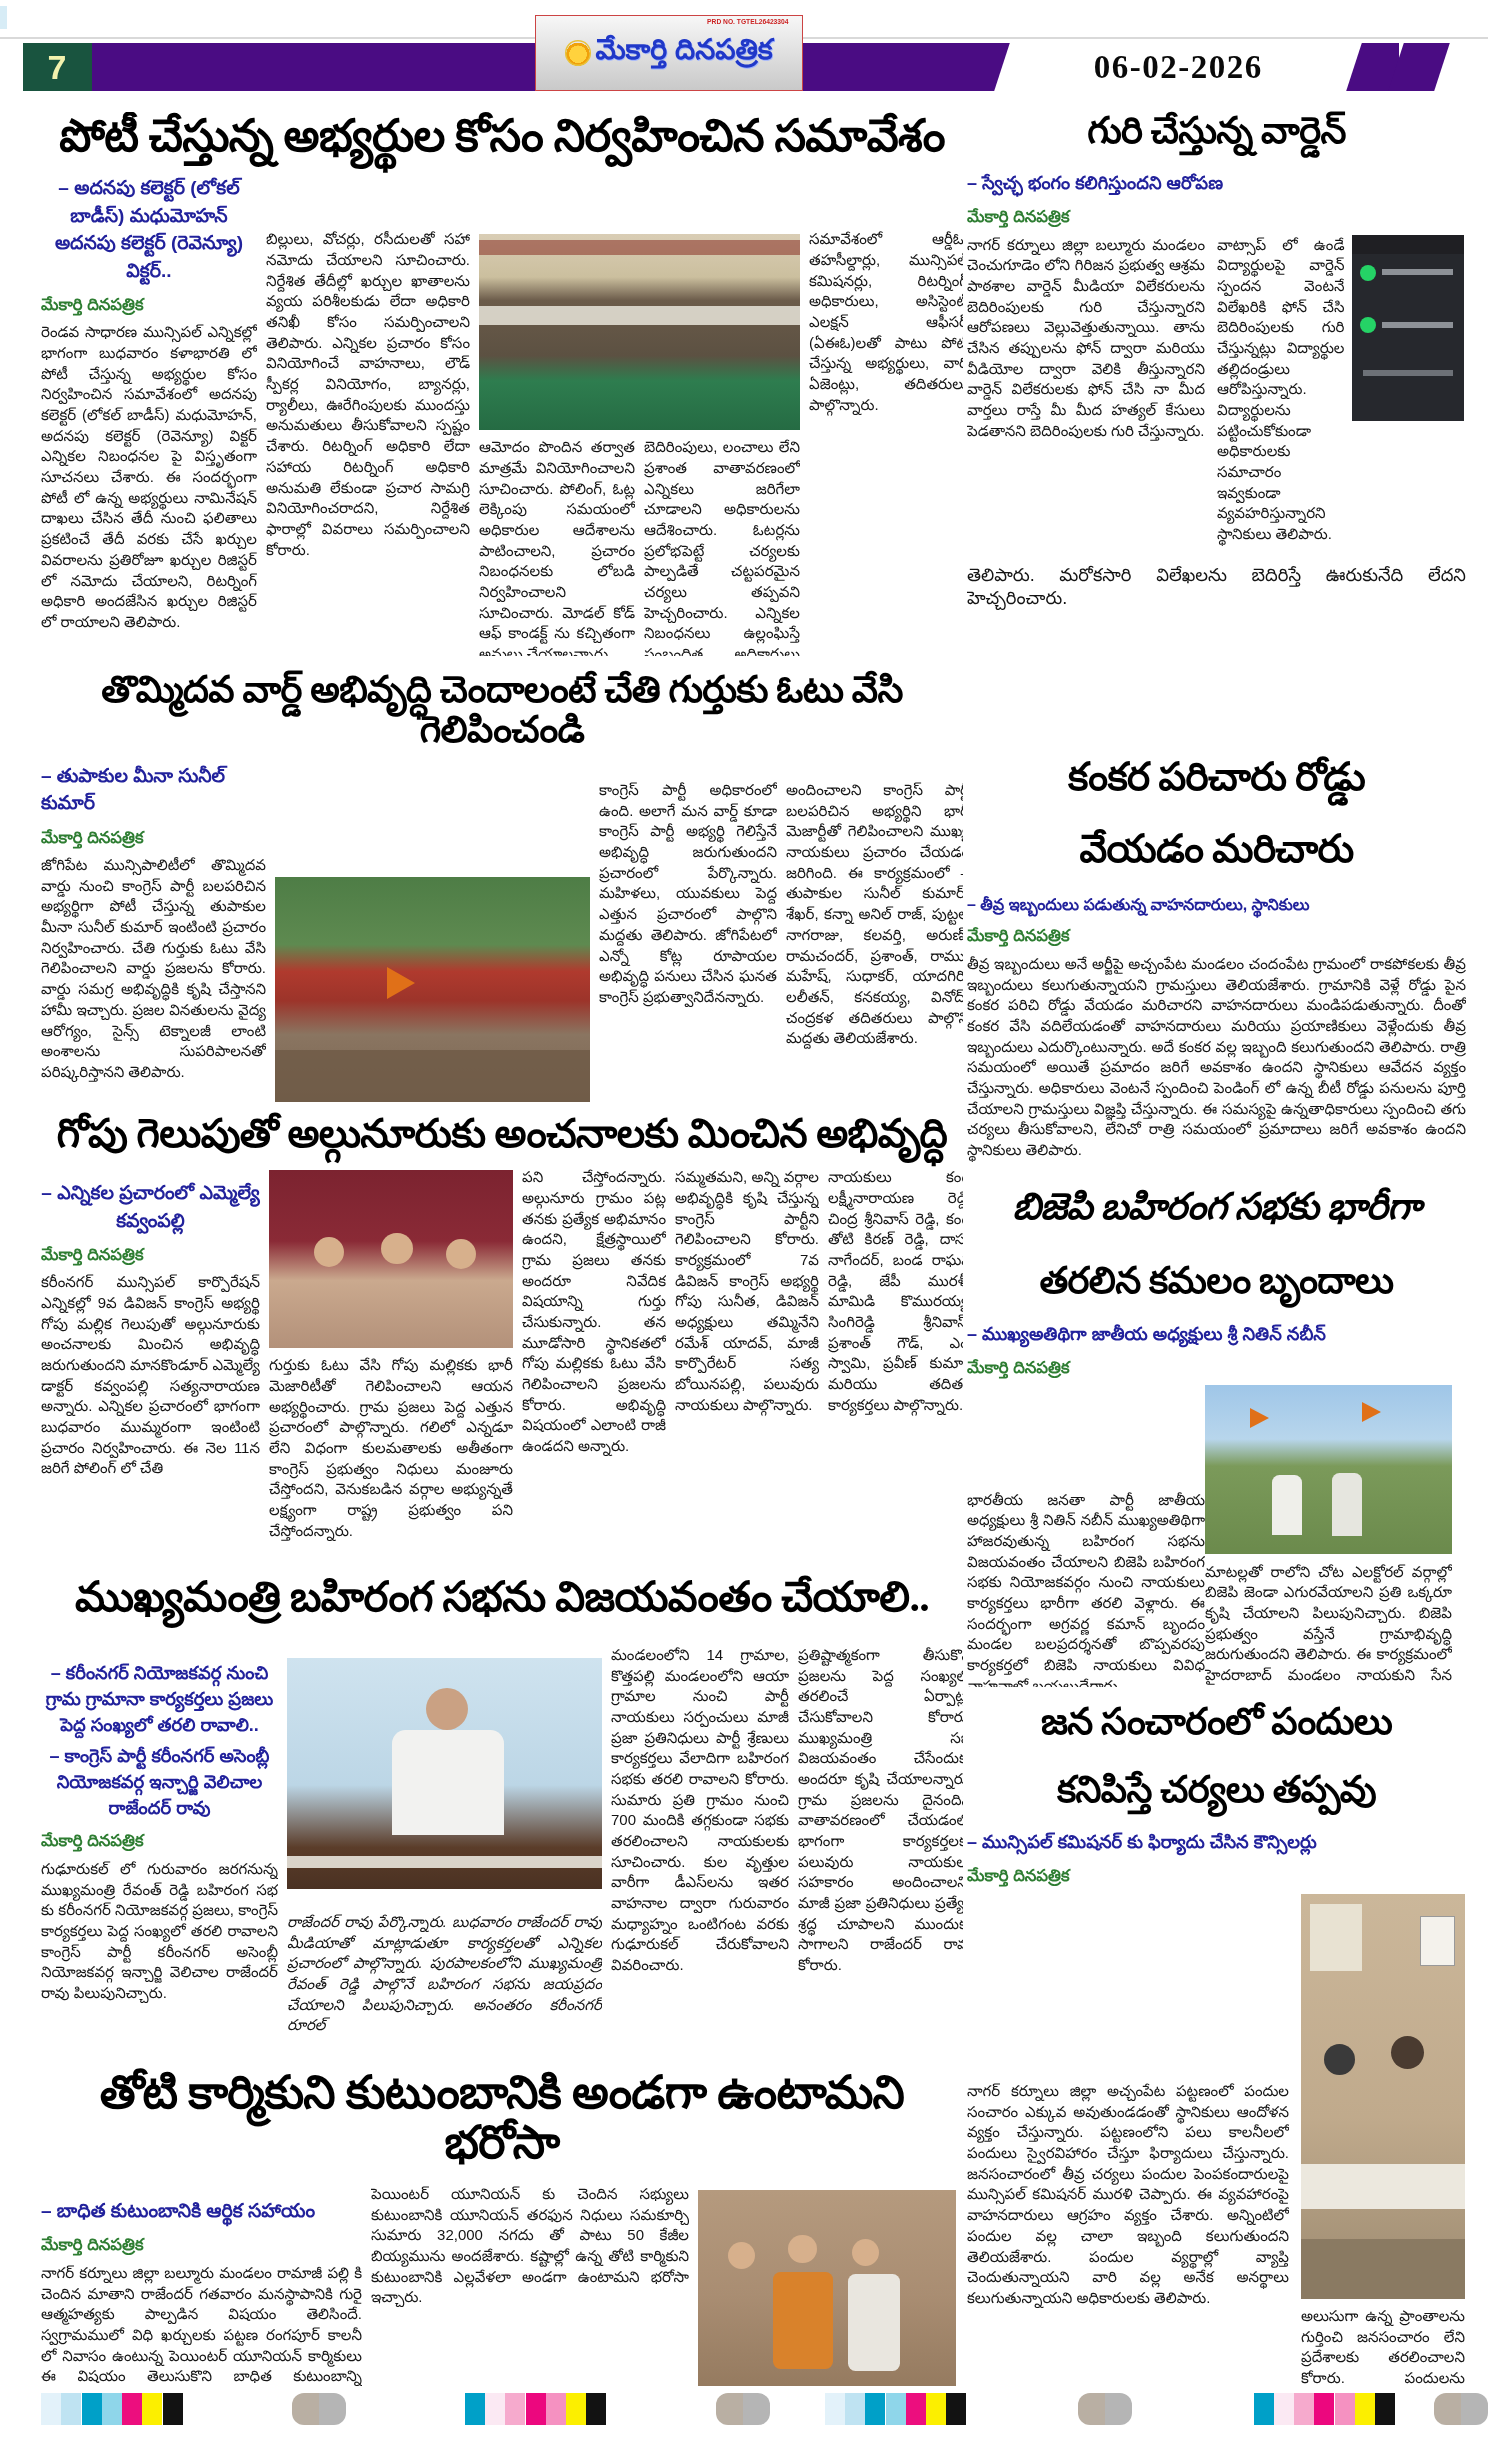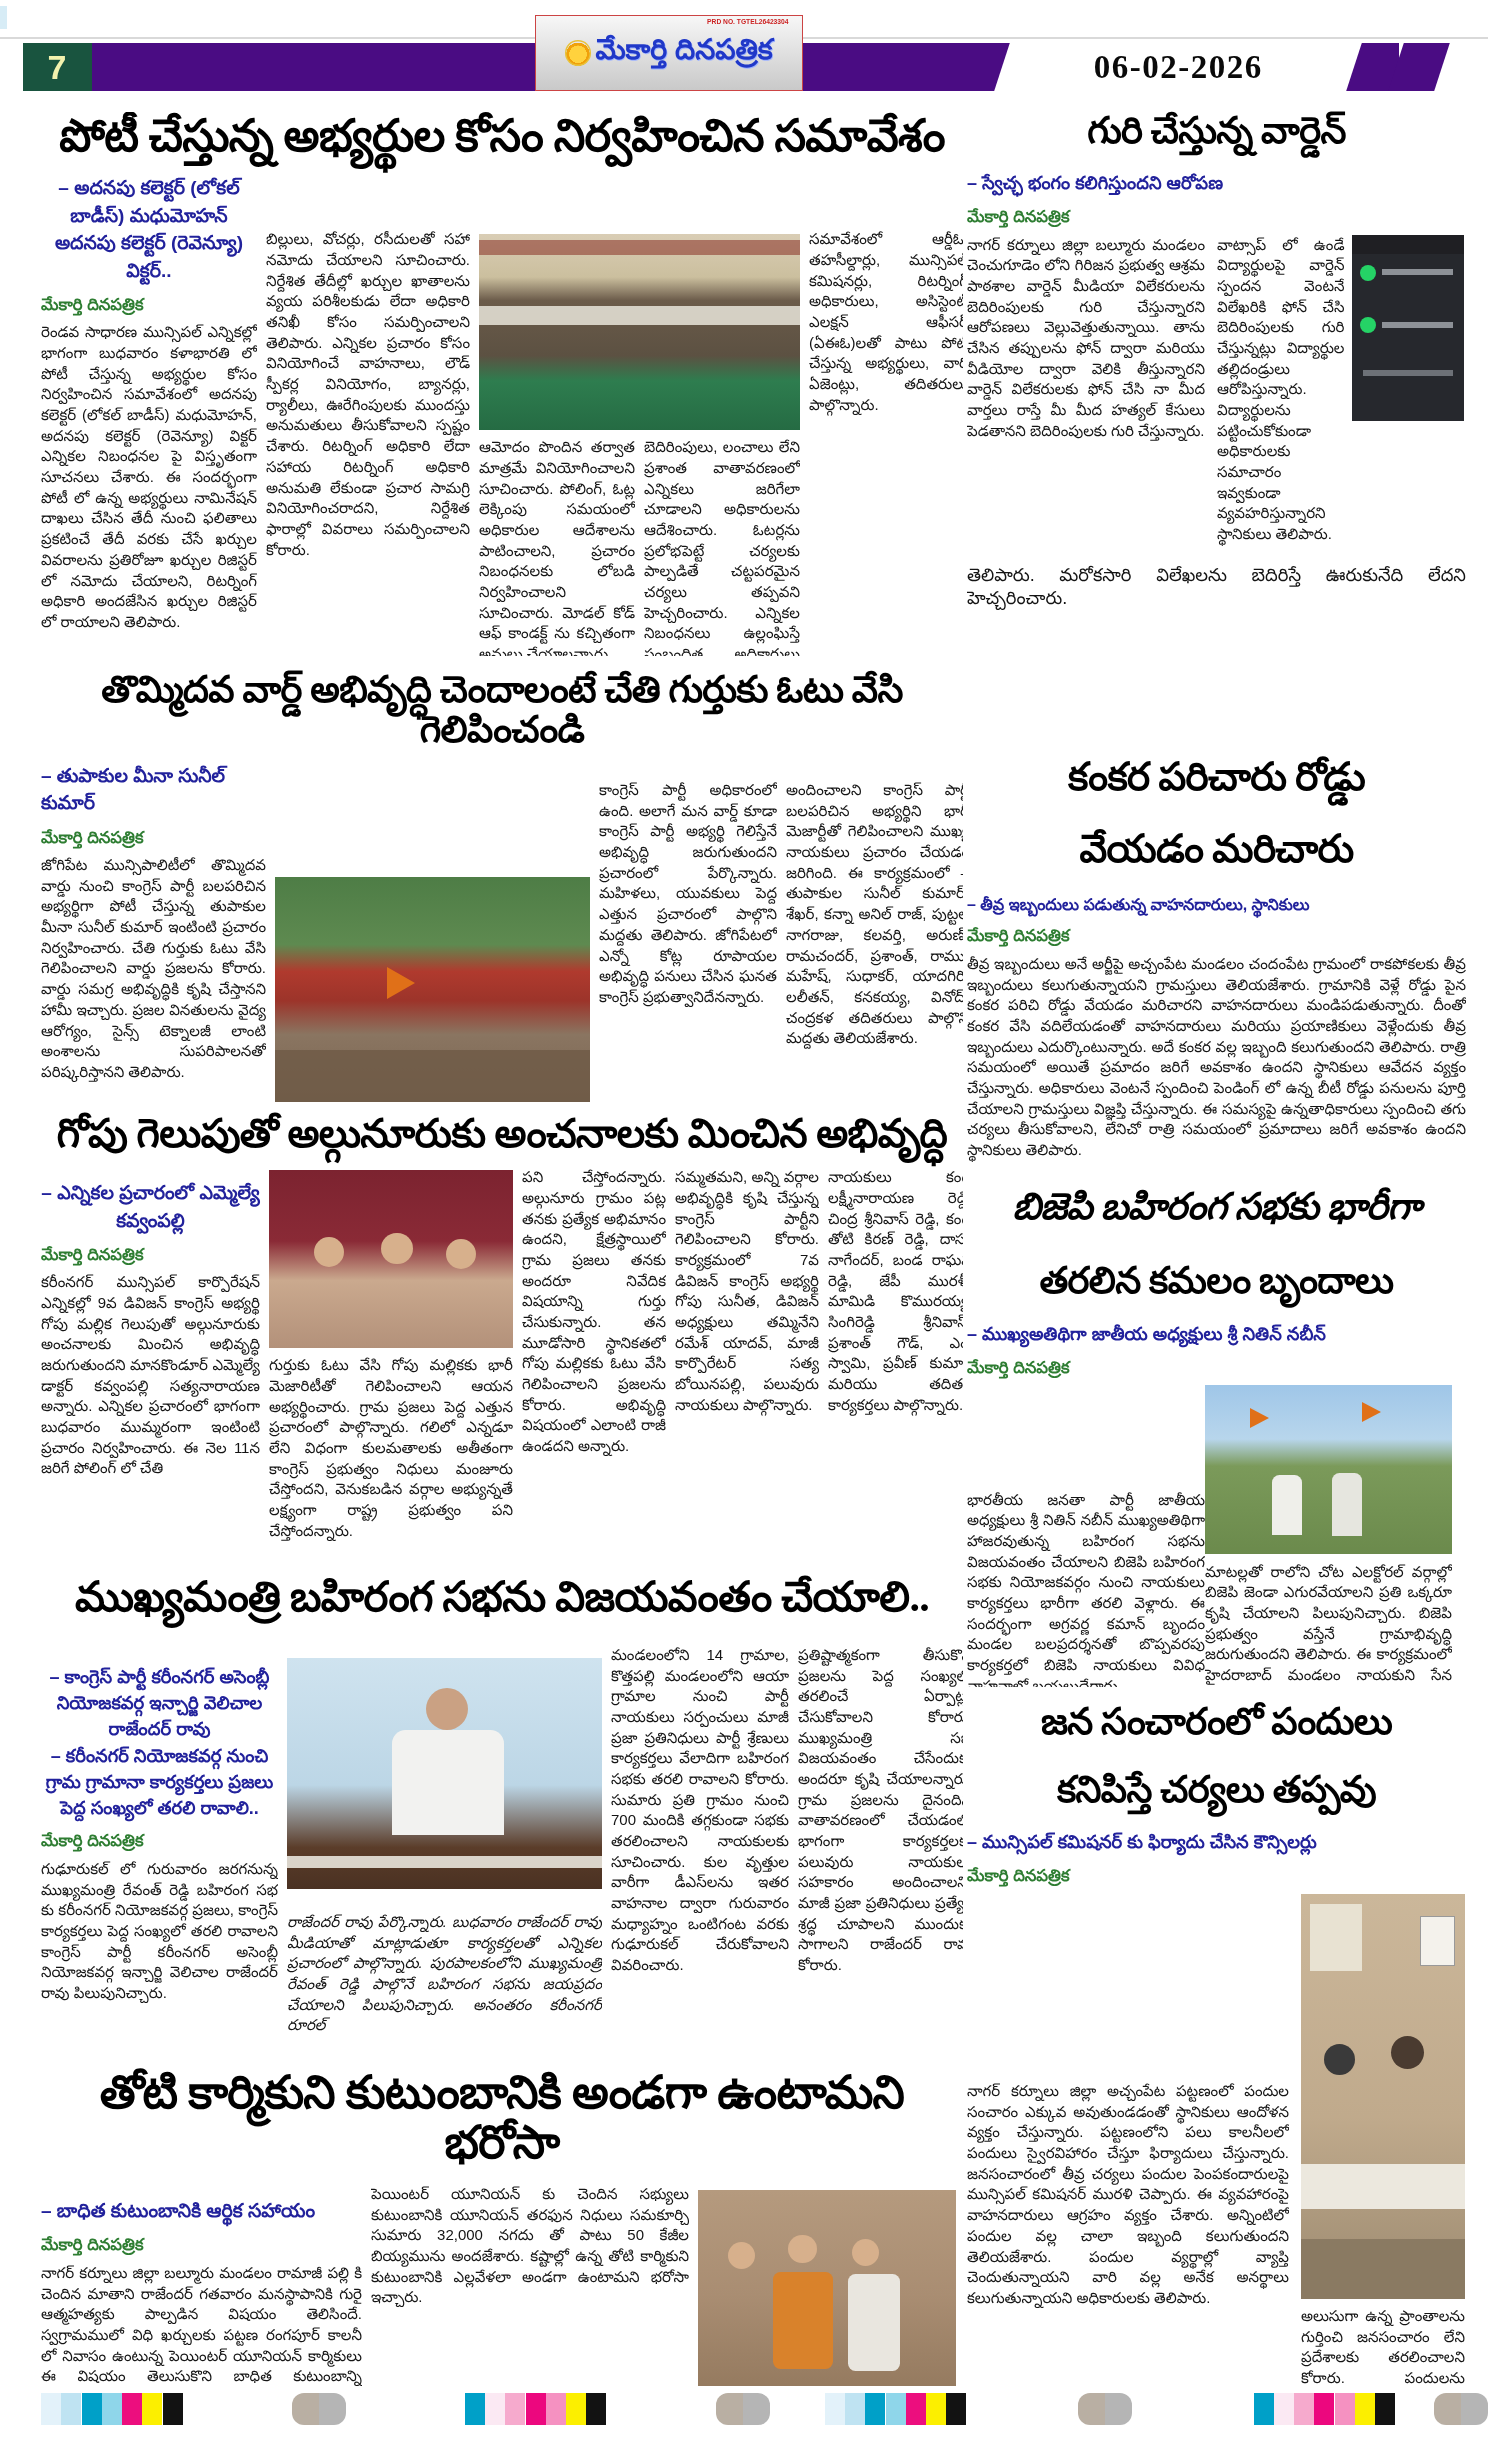--- a/index.html
+++ b/index.html
@@ -129,22 +129,22 @@
       <div class="bodytext" style="width:144px;flex:0 0 auto;height:375px;">పని చేస్తోందన్నారు. అల్గునూరు గ్రామం పట్ల తనకు ప్రత్యేక అభిమానం ఉందని, క్షేత్రస్థాయిలో గ్రామ ప్రజలు తనకు అందరూ నివేదిక విషయాన్ని గుర్తు చేసుకున్నారు. తన మూడోసారి స్థానికతలో గోపు మల్లికకు ఓటు వేసి గెలిపించాలని ప్రజలను కోరారు. అభివృద్ధి విషయంలో ఎలాంటి రాజీ ఉండదని అన్నారు.</div>
       <div class="bodytext" style="width:144px;flex:0 0 auto;height:375px;">సమ్మతమని, అన్ని వర్గాల అభివృద్ధికి కృషి చేస్తున్న కాంగ్రెస్ పార్టీని గెలిపించాలని కోరారు. కార్యక్రమంలో 7వ డివిజన్ కాంగ్రెస్ అభ్యర్థి గోపు సునీత, డివిజన్ అధ్యక్షులు తమ్మినేని రమేశ్ యాదవ్, మాజీ కార్పొరేటర్ సత్య బోయినపల్లి, పలువురు నాయకులు పాల్గొన్నారు.</div>
       <div class="bodytext" style="width:144px;flex:0 0 auto;height:375px;">నాయకులు కంది లక్ష్మీనారాయణ రెడ్డి, చింద్ర శ్రీనివాస్ రెడ్డి, కంది తోటి కిరణ్ రెడ్డి, దాస్య నాగేందర్, బండ రాఘవ రెడ్డి, జేపీ మురళీ, మామిడి కొమురయ్య, సింగిరెడ్డి శ్రీనివాస్, ప్రశాంత్ గౌడ్, ఎం. స్వామి, ప్రవీణ్ కుమార్ మరియు తదితర కార్యకర్తలు పాల్గొన్నారు.</div>
     </div>
   </div>
 
   <div class="article" style="left:41px;top:1575px;width:922px;height:489px;">
     <div class="headline center" style="font-size:42px;margin-bottom:12px;">ముఖ్యమంత్రి బహిరంగ సభను విజయవంతం చేయాలి..</div>
     <div class="cols">
       <div style="width:237px;flex:0 0 auto;">
+        <div class="byline" style="font-size:18px;">– కరీంనగర్ నియోజకవర్గ నుంచి గ్రామ గ్రామానా కార్యకర్తలు ప్రజలు పెద్ద సంఖ్యలో తరలి రావాలి..</div>
         <div class="byline" style="font-size:18px;margin-top:4.5px;">– కాంగ్రెస్ పార్టీ కరీంనగర్ అసెంబ్లీ నియోజకవర్గ ఇన్చార్జి వెలిచాల రాజేందర్ రావు</div>
-        <div class="byline" style="font-size:18px;">– కరీంనగర్ నియోజకవర్గ నుంచి గ్రామ గ్రామానా కార్యకర్తలు ప్రజలు పెద్ద సంఖ్యలో తరలి రావాలి..</div>
         <div class="dateline">మేకార్తి దినపత్రిక</div>
         <div class="bodytext" style="height:195px;">గుఢూరుకల్ లో గురువారం జరగనున్న ముఖ్యమంత్రి రేవంత్ రెడ్డి బహిరంగ సభ కు కరీంనగర్ నియోజకవర్గ ప్రజలు, కాంగ్రెస్ కార్యకర్తలు పెద్ద సంఖ్యలో తరలి రావాలని కాంగ్రెస్ పార్టీ కరీంనగర్ అసెంబ్లీ నియోజకవర్గ ఇన్చార్జి వెలిచాల రాజేందర్ రావు పిలుపునిచ్చారు.</div>
       </div>
       <div style="width:315px;flex:0 0 auto;">
         <div class="photo" style="width:315px;height:231px;margin-top:25.5px;background:linear-gradient(#cfe3ef 0%,#bcd6e6 55%,#5b3d2a 82%,#4a3122 100%);">
           <div class="figure" style="left:139px;top:30px;width:42px;height:42px;background:#caa183;"></div>
           <div style="position:absolute;left:105px;top:72px;width:112px;height:105px;background:#f2f2f0;border-radius:13.5px 13.5px 0 0;"></div>
           <div class="p-strip" style="bottom:21px;height:12px;background:#e9e6dd;opacity:.9;"></div>
         </div>
         <div class="bodytext" style="margin-top:23px;height:142px;font-style:italic;">రాజేందర్ రావు పేర్కొన్నారు. బుధవారం రాజేందర్ రావు మీడియాతో మాట్లాడుతూ కార్యకర్తలతో ఎన్నికల ప్రచారంలో పాల్గొన్నారు. పురపాలకంలోని ముఖ్యమంత్రి రేవంత్ రెడ్డి పాల్గొనే బహిరంగ సభను జయప్రదం చేయాలని పిలుపునిచ్చారు. అనంతరం కరీంనగర్ రూరల్</div>

